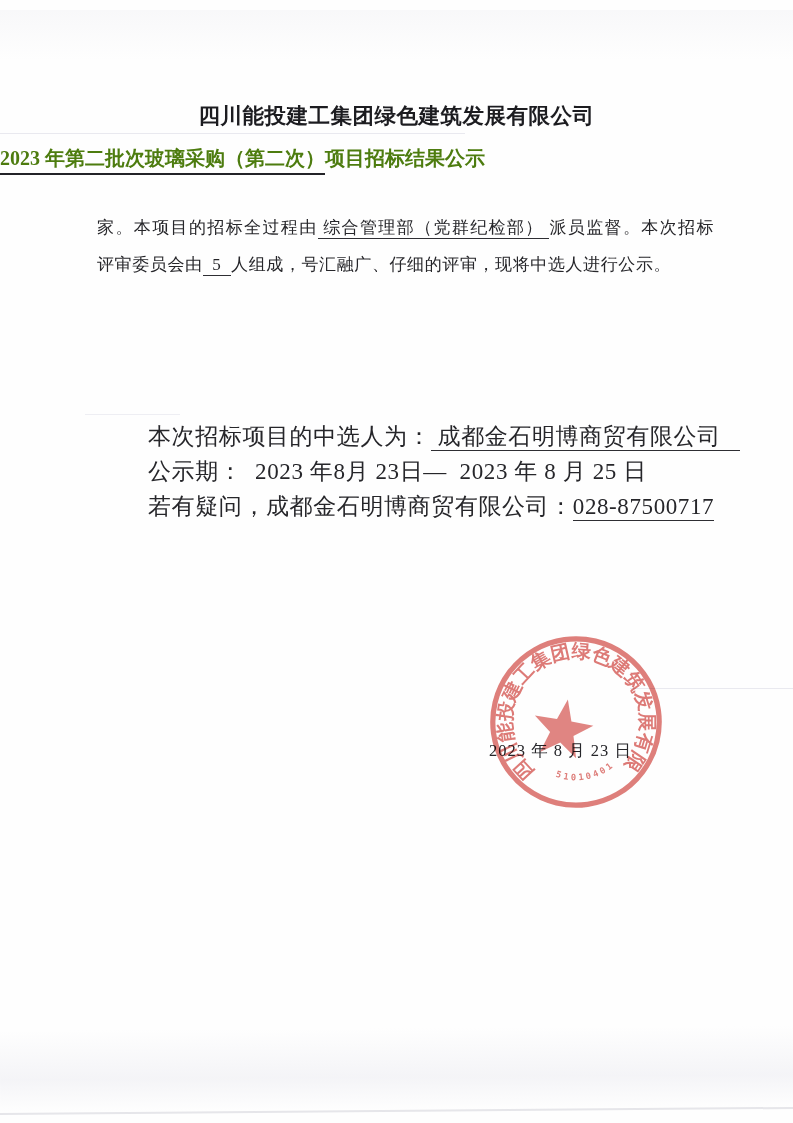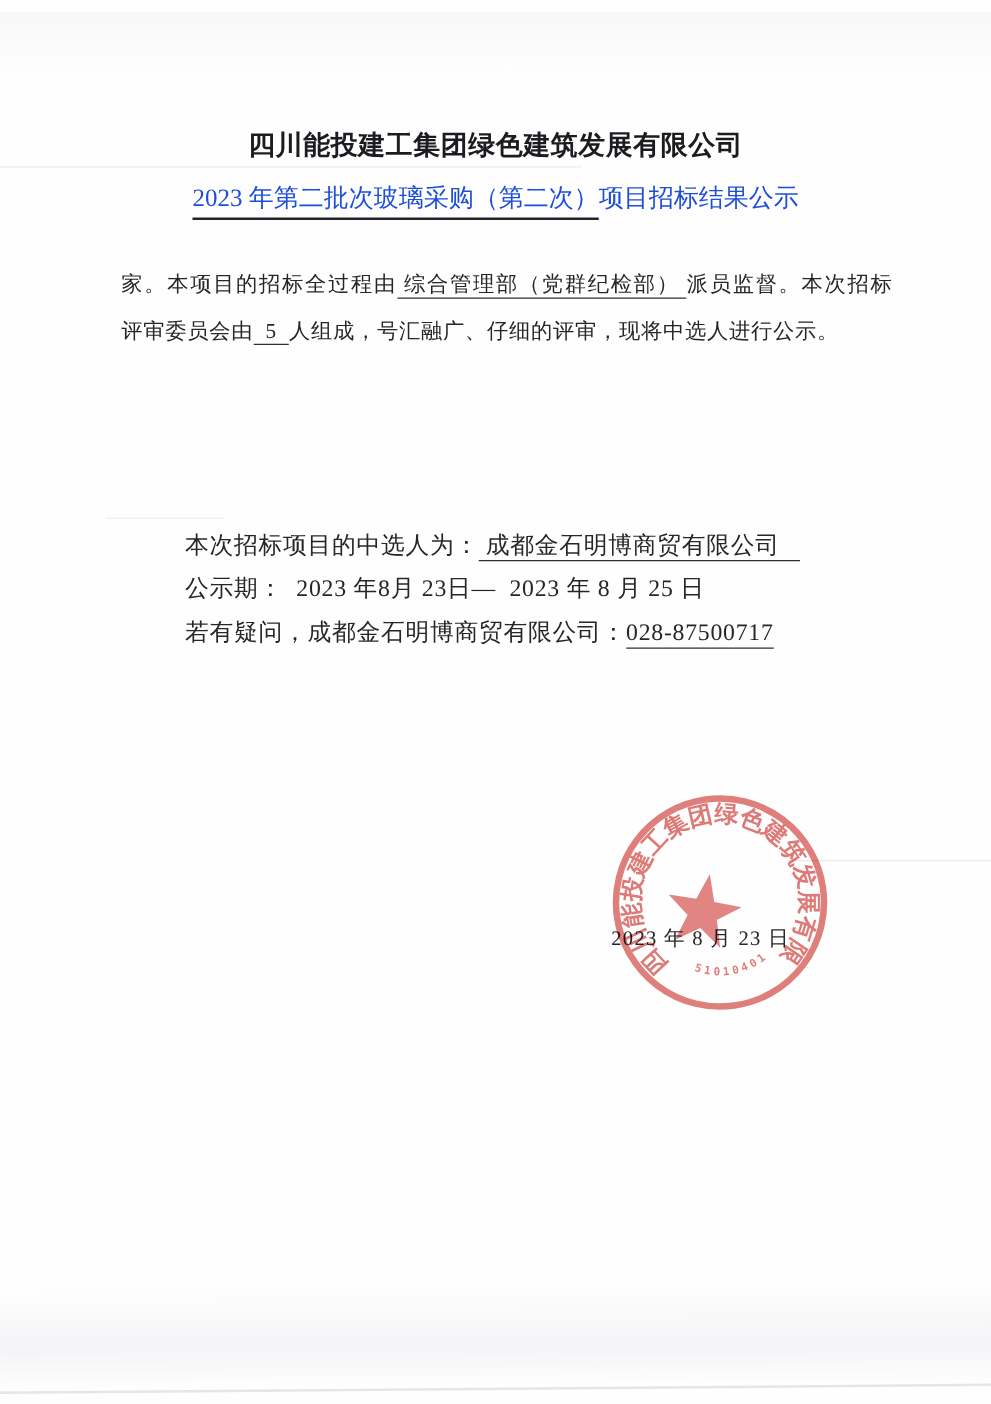--- a/index.html
+++ b/index.html
@@ -25,37 +25,37 @@
   .a2{top:688px;left:630px;width:163px;}
   .a3{top:414px;left:85px;width:95px;background:#eeeef3;}
 
   .doc-title{
     position:absolute;top:101px;left:0;width:100%;
     text-align:center;font-size:21.5px;font-weight:700;
     letter-spacing:0.5px;color:#1c1c20;
   }
   .doc-subtitle{
     position:absolute;top:145px;left:0;width:100%;
-    text-align:center;font-size:20px;font-weight:400;color:#1d4ed8;
+    font-size:20px;font-weight:700;color:#4d7c0f;
   }
   .doc-subtitle .u{border-bottom:2px solid #232328;padding-bottom:4px;}
 
   .para1{
     position:absolute;top:210px;left:97px;width:617px;
     font-size:17px;line-height:36.5px;letter-spacing:0.6px;
   }
   .para1 .line{display:block;text-align:justify;text-align-last:justify;white-space:nowrap;}
   .para1 .line.first{padding-left:51px;}
   .para1 .line.last{text-align-last:left;}
 
   .u{border-bottom:1.6px solid #2e2e33;padding-bottom:1px;}
 
   .para2{
     position:absolute;top:420px;left:148px;width:570px;
-    font-size:19px;line-height:34.8px;letter-spacing:0.6px;white-space:nowrap;
+    font-size:23px;line-height:34.8px;letter-spacing:0.6px;white-space:nowrap;
   }
   .para2 .line{display:block;}
 
   .sign-line{
     position:absolute;top:699px;left:310px;
     font-size:16.5px;letter-spacing:0.5px;white-space:nowrap;
   }
   .date-line{
     position:absolute;top:740px;left:489px;
     font-size:16.5px;letter-spacing:1px;white-space:nowrap;

